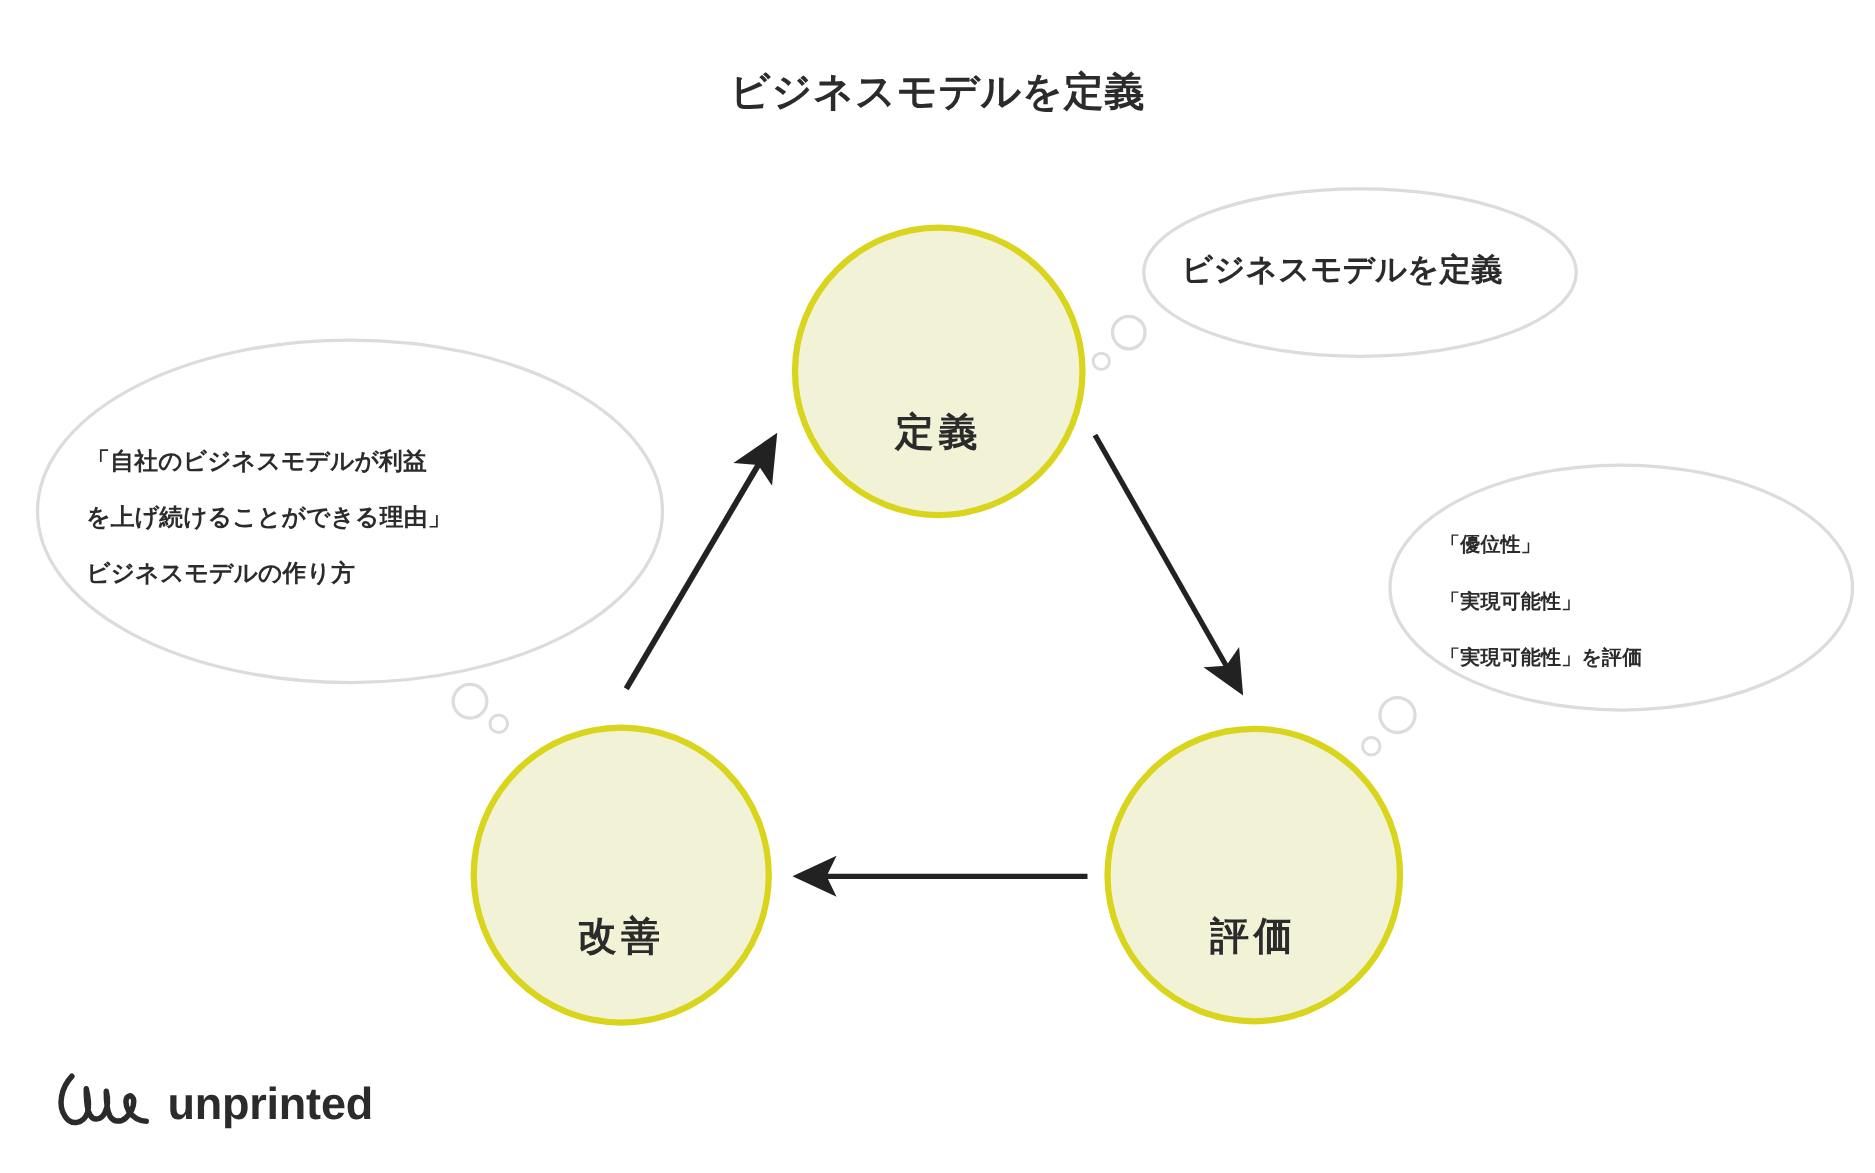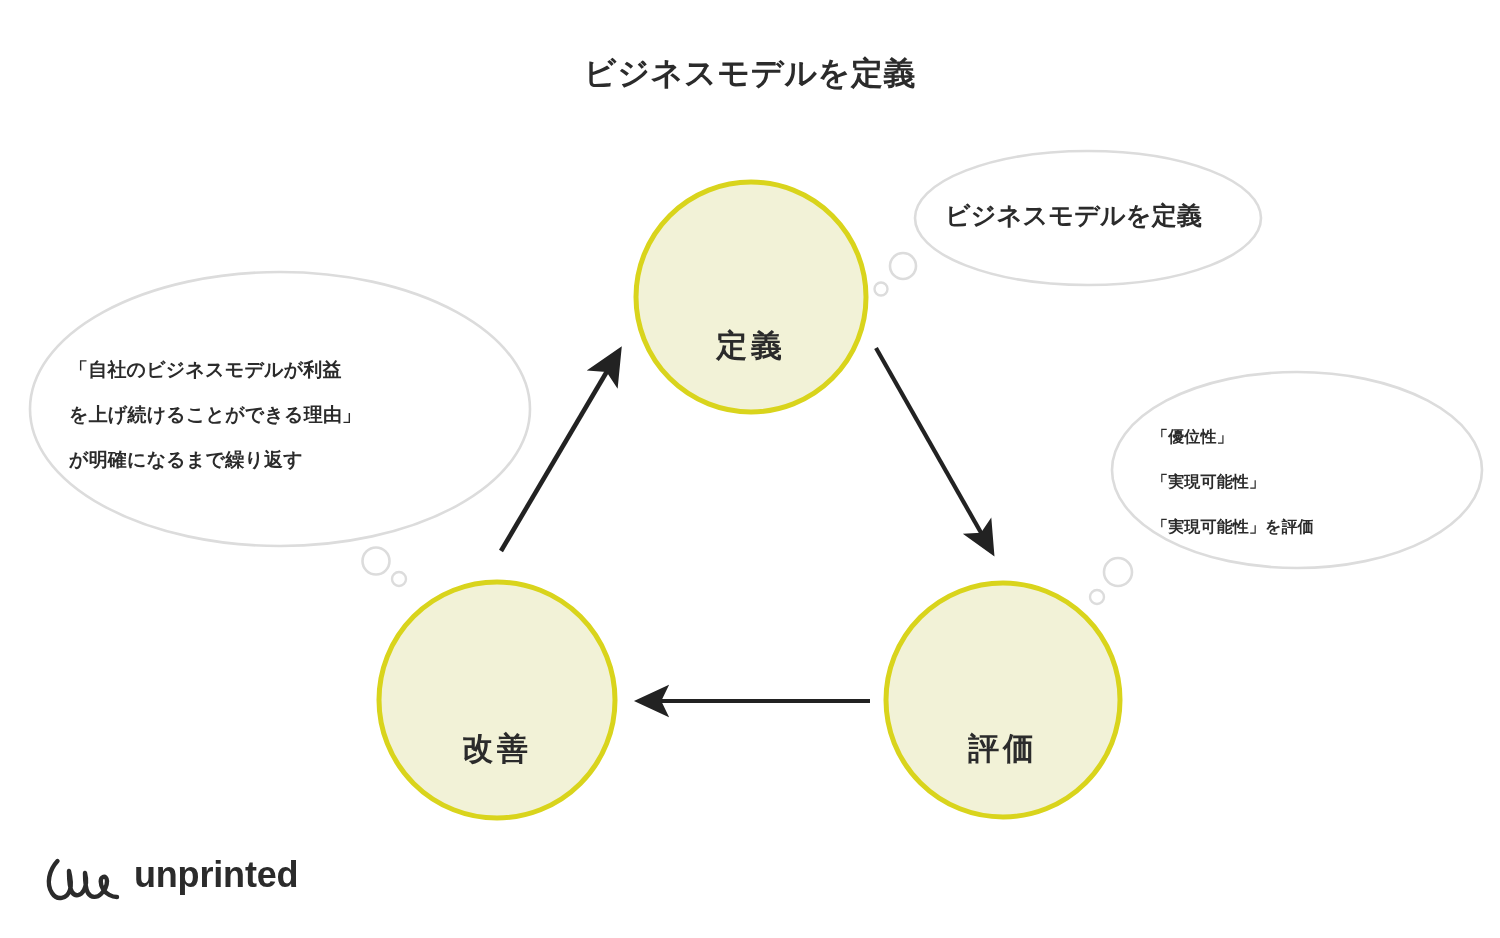--- a/index.html
+++ b/index.html
@@ -86,21 +86,21 @@
     line-height: 45px;
     letter-spacing: 0.01em;
   }
 
   
   #logo {
     position: absolute;
     left: 44px;
     top: 857px;
     display: flex;
-    align-items: flex-start;
+    align-items: center;
     gap: 14px;
   }
   #logo .mark { display: block; }
   #logo .wordmark {
     font-size: 36px;
     font-weight: bold;
     color: #2b2b2b;
     letter-spacing: -0.005em;
     line-height: 1;
   }
@@ -158,21 +158,21 @@
 
   <div class="bubble-text" id="bubble-evaluate-text">
     <span class="line">「優位性」</span>
     <span class="line">「実現可能性」</span>
     <span class="line">「実現可能性」を評価</span>
   </div>
 
   <div class="bubble-text" id="bubble-improve-text">
     <span class="line">「自社のビジネスモデルが利益</span>
     <span class="line">を上げ続けることができる理由」</span>
-    <span class="line">が明確になるまで繰り返す</span>
+    <span class="line">ビジネスモデルの作り方</span>
   </div>
 
   <div id="logo">
     <svg class="mark" width="76" height="52" viewBox="0 0 76 52">
       <path d="M13.5 4 C5 13, 2 27, 8 36 C13 44, 23 42, 26 33 C28 26, 26 18, 25 14
                C25 20, 25 30, 28 35 C31 40, 37 39, 40 33 C43 27, 42 20, 41 16
                C41 23, 41 31, 44 36 C47 41, 53 41, 57 37 C61 33, 63 28, 63 24
                C63 21, 61 19, 59 20 C56 21, 56 27, 59 32 C62 37, 68 40, 73 40" fill="none" stroke="#2b2b2b" stroke-width="4.4" stroke-linecap="round" stroke-linejoin="round"></path>
     </svg>
     <span class="wordmark">unprinted</span>

